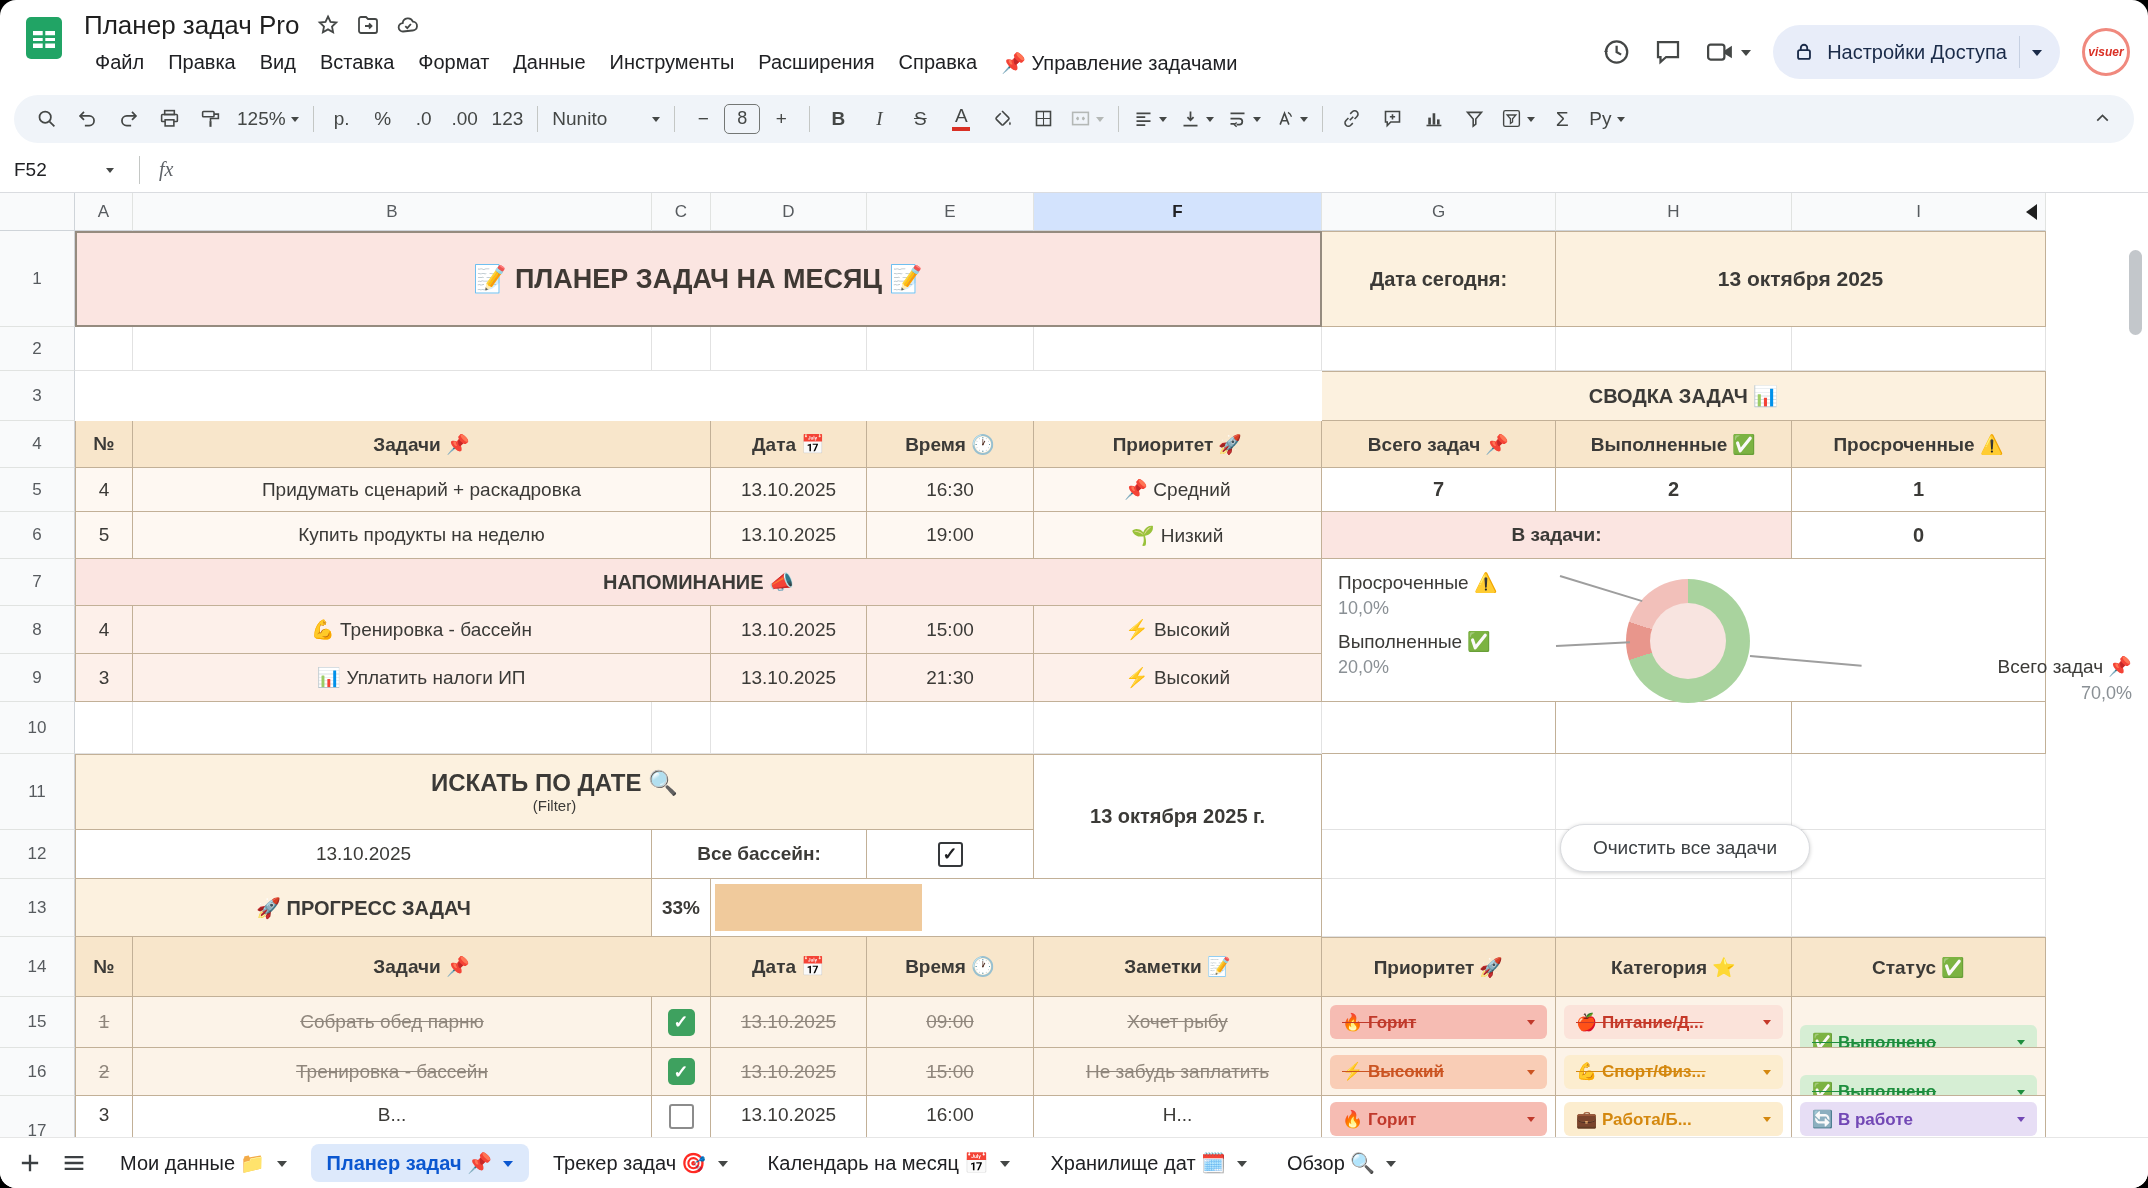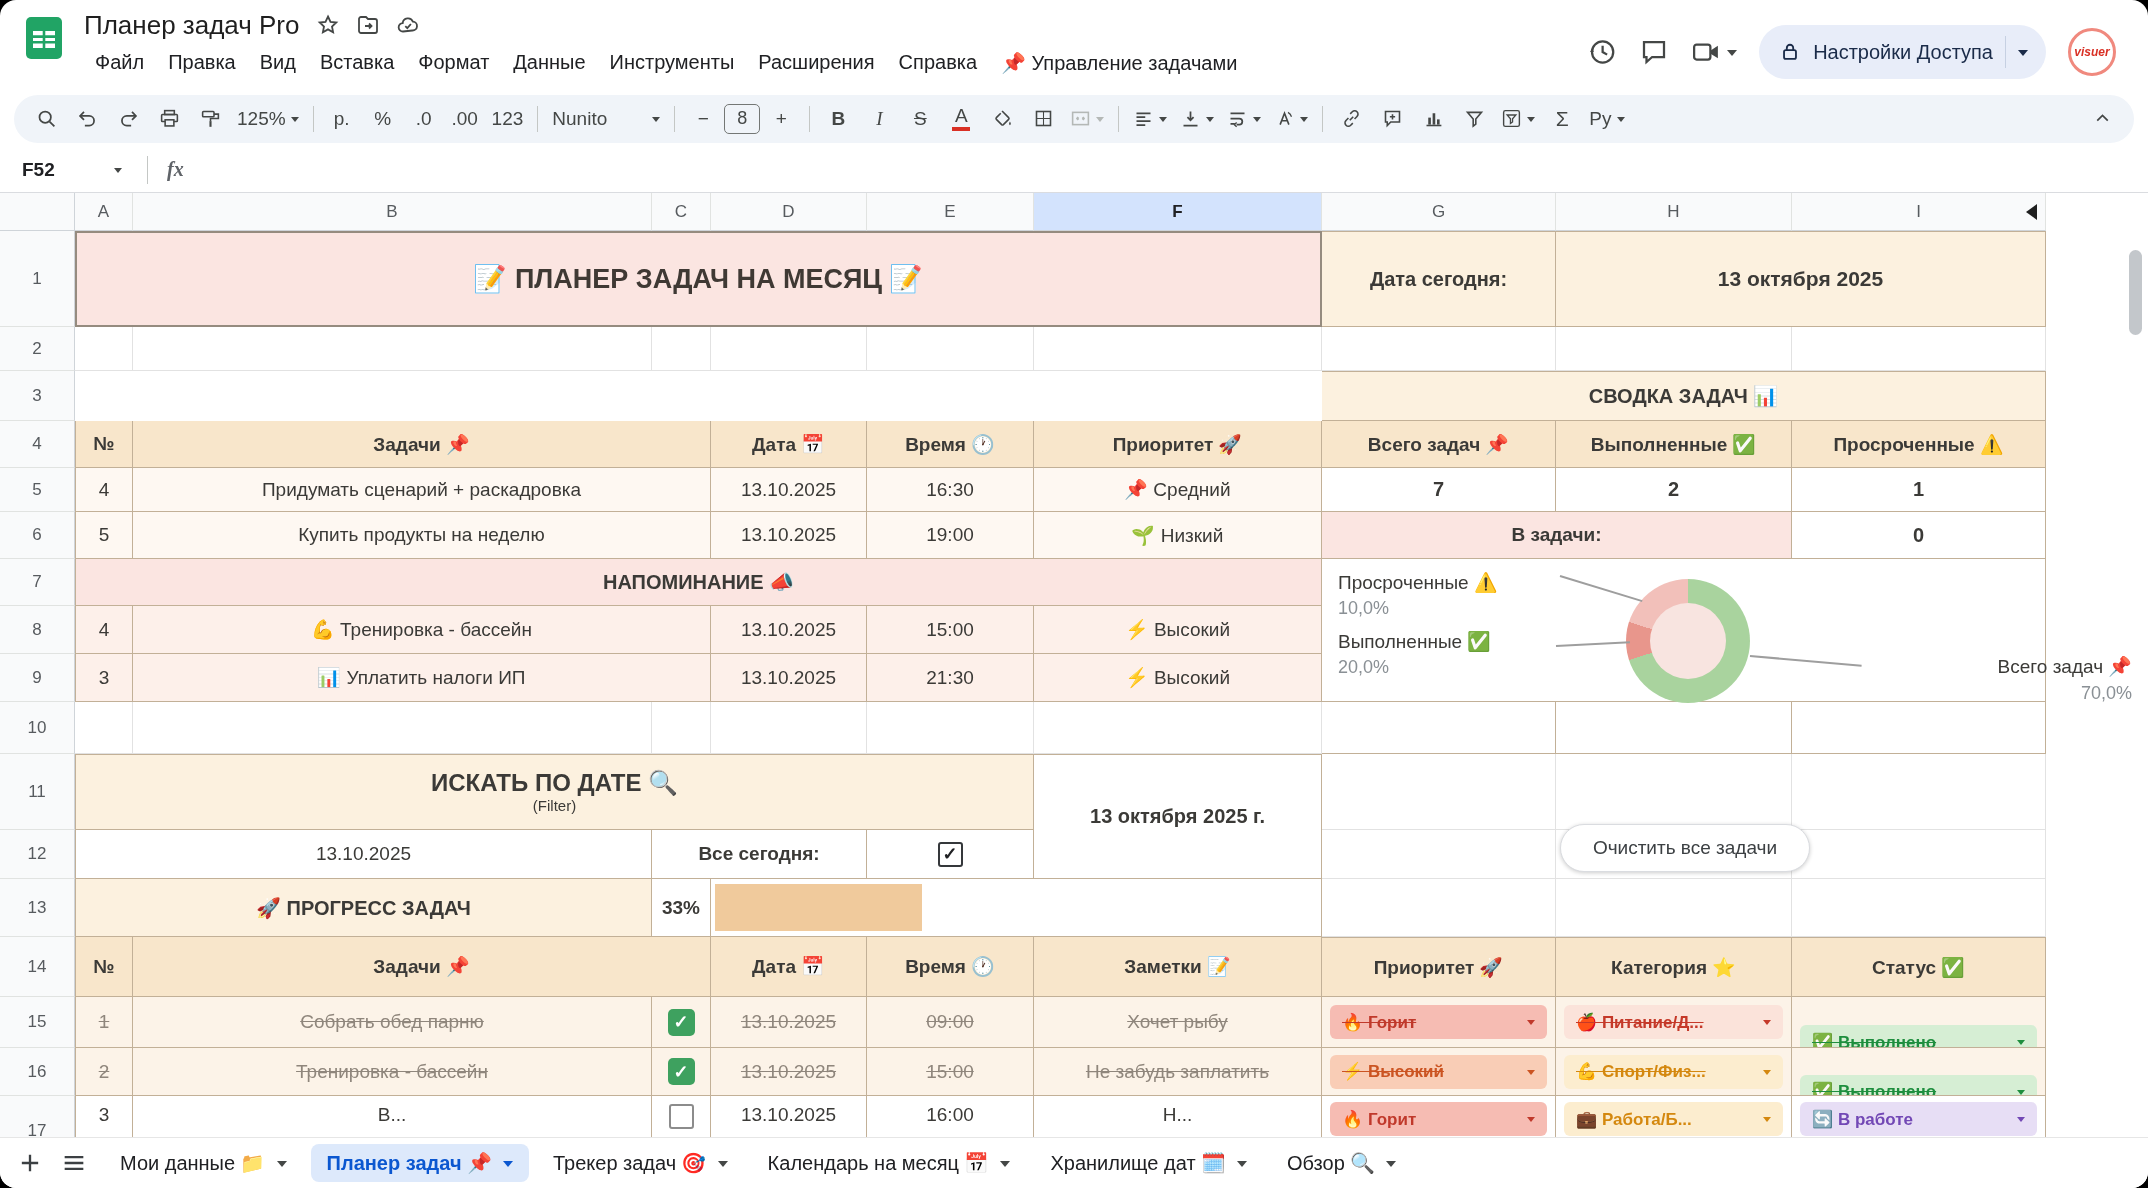--- a/index.html
+++ b/index.html
@@ -1,21 +1,21 @@
 <!DOCTYPE html>
 <html><head>
 <meta charset="utf-8">
 <style>
   * { box-sizing: border-box; margin: 0; padding: 0; }
   html,body { background:#000; }
   body { font-family:"Liberation Sans", sans-serif; }
   .window { position:relative; width:2148px; height:1188px; background:#fff; border-radius:16px; overflow:hidden; }
 
   
-  .topbar { height:90px; display:flex; justify-content:space-between; padding:6px 32px 0 20px; }
+  .topbar { height:90px; display:flex; justify-content:space-between; padding:6px 18px 0 20px; }
   .tb-left { display:flex; gap:16px; }
   .logo { width:48px; height:48px; margin-top:8px; flex:0 0 auto; }
   .doc-title-row { display:flex; align-items:center; gap:16px; height:38px; }
   .doc-title { font-size:26px; color:#1f1f1f; }
   .t-ic { width:24px; height:24px; color:#444746; }
   .menubar { display:flex; gap:2px; margin-top:2px; }
   .menu-item { font-size:20px; color:#202124; padding:5px 11px; border-radius:8px; cursor:default; }
   .tb-right { display:flex; align-items:center; gap:22px; padding-top:8px; }
   .tb-icon { width:30px; height:30px; color:#444746; }
   .cam-group { display:flex; align-items:center; gap:6px; }
@@ -30,21 +30,21 @@
   .tbtn .ic { width:21px; height:21px; }
   .sep { width:1px; height:26px; background:#c4c7c5; margin:0 7px; }
   .cd { width:0; height:0; border:5px solid transparent; border-top:6px solid currentColor; margin-top:6px; }
   .cd.sm { border-width:4px; border-top-width:5px; margin-top:5px; }
   .sizebox { width:36px; height:30px; border:1px solid #747775; border-radius:5px; display:flex; align-items:center; justify-content:center; font-size:18px; }
   .muted { color:#b4b8b6; }
   .a-color { display:flex; flex-direction:column; align-items:center; line-height:1; }
   .a-color .bar { width:18px; height:4px; background:#d93025; margin-top:2px; }
 
   
-  .fbar { height:46px; display:flex; align-items:center; border-bottom:1px solid #dadce0; padding-left:16px; gap:12px;font-weight:bold; }
+  .fbar { height:46px; display:flex; align-items:center; border-bottom:1px solid #dadce0; padding-left:8px; gap:12px; }
   .namebox { width:112px; display:flex; align-items:center; justify-content:space-between; font-size:19px; color:#202124; padding:0 6px; }
   .fx { font-family:"Liberation Serif", serif; font-style:italic; font-size:20px; color:#5f6368; }
 
   
   .sheet-area { position:relative; height:944px; overflow:hidden; }
   .grid { position:absolute; left:0; top:0; width:2046px; display:grid;
     grid-template-columns:75px 58px 519px 59px 156px 167px 288px 234px 236px 254px;
     grid-template-rows:38px 96px 44px 50px 47px 44px 47px 47px 48px 48px 52px 76px 49px 58px 60px 51px 48px 70px; }
   .ch { background:#f9fafb; border-right:1px solid #e1e3e1; border-bottom:1px solid #cfd4d9; display:flex; align-items:center; justify-content:center; font-size:17px; color:#575b5f; }
   .ch.sel { background:#d3e3fd; color:#202124; font-weight:700; }
@@ -424,21 +424,21 @@
       <div class="tc bg-cream bt bl" style="grid-area:12/2/13/7; flex-direction:column; line-height:1.2">
         <span class="bold" style="font-size:24px">ИСКАТЬ ПО ДАТЕ 🔍</span>
         <span style="font-size:15px">(Filter)</span>
       </div>
       <div class="tc bold bt" style="grid-area:12/7/14/8; font-size:20px">13 октября 2025 г.</div>
       <div class="ec" style="grid-area:12/8"></div>
       <div class="ec" style="grid-area:12/9"></div>
       <div class="ec" style="grid-area:12/10"></div>
 
       <div class="tc bl" style="grid-area:13/2/14/4">13.10.2025</div>
-      <div class="tc bold" style="grid-area:13/4/14/6">Все сегодня:</div>
+      <div class="tc bold" style="grid-area:13/4/14/6">Все бассейн:</div>
       <div class="tc" style="grid-area:13/6/14/7">
           <span class="cb-dark">✓</span>
         </div>
       <div class="ec" style="grid-area:13/8"></div>
       <div class="ec" style="grid-area:13/9"></div>
       <div class="ec" style="grid-area:13/10"></div>
 
       <div class="tc bg-cream bold bl" style="grid-area:14/2/15/4; font-size:20px">🚀 ПРОГРЕСС ЗАДАЧ</div>
       <div class="tc bold" style="grid-area:14/4/15/5">33%</div>
       <div class="tc ptrack" style="grid-area:14/5/15/8">

